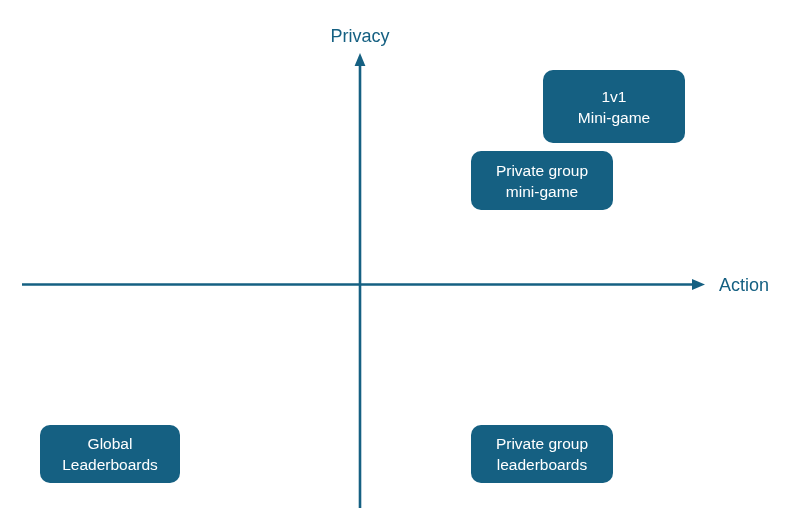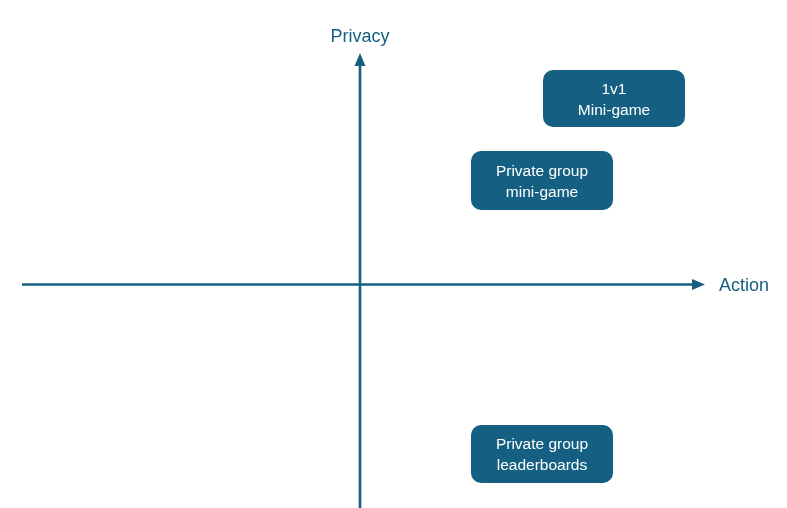--- a/index.html
+++ b/index.html
@@ -47,21 +47,21 @@
     color: #FFFFFF;
     border-radius: 10px;
     display: flex;
     align-items: center;
     justify-content: center;
     text-align: center;
     font-size: 15.5px;
     line-height: 21px;
     white-space: pre-line;
   }
-  .box-1v1            { left: 543px; top: 53px;  width: 142px; height: 57px; }
+  .box-1v1            { left: 543px; top: 53px;  width: 142px; height: 73px; }
   .box-pg-minigame    { left: 471px; top: 134px; width: 142px; height: 59px; }
   .box-global         { left: 40px;  top: 408px; width: 140px; height: 58px; }
   .box-pg-leaderboard { left: 471px; top: 408px; width: 142px; height: 58px; }
 </style>
 </head>
 <body>
 
 <div class="canvas">
 
   <svg class="axes-svg" viewBox="0 0 787 508" xmlns="http://www.w3.org/2000/svg">
@@ -76,17 +76,19 @@
   <div class="axis-label y-axis-label">Privacy</div>
 
   <div class="axis-label x-axis-label">Action</div>
 
   <div class="quad-box box-1v1">1v1
 Mini-game</div>
 
   <div class="quad-box box-pg-minigame">Private group
 mini-game</div>
 
+  <div class="quad-box box-global">Global
+Leaderboards</div>
 
   <div class="quad-box box-pg-leaderboard">Private group
 leaderboards</div>
 
 </div>
 
 </body></html>

